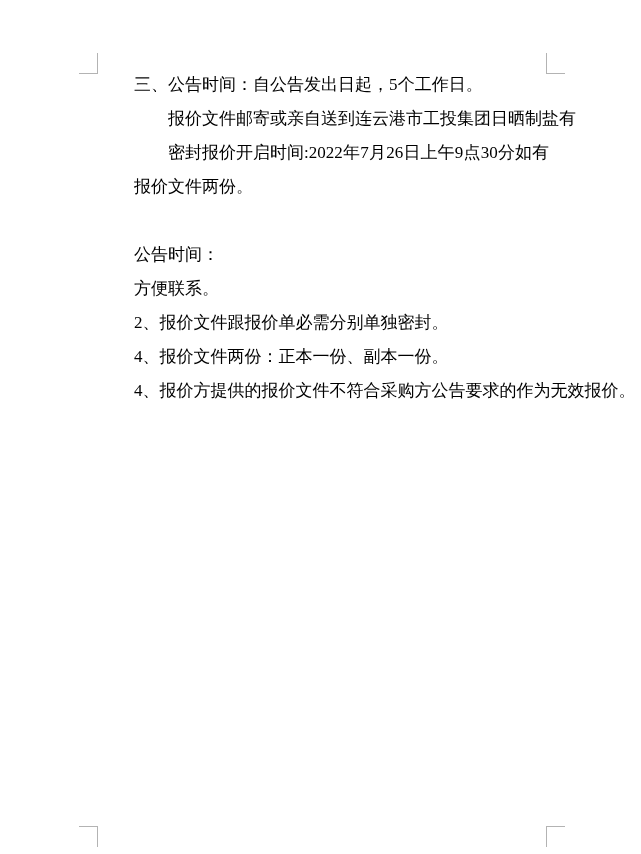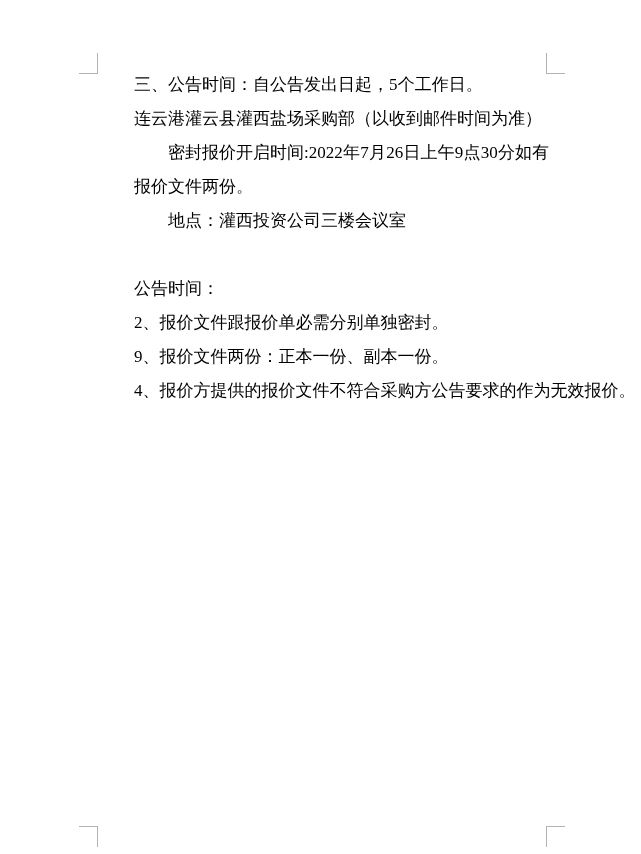--- a/index.html
+++ b/index.html
@@ -49,24 +49,24 @@
 
 <div class="page">
 
   <div class="crop-mark crop-tl"></div>
   <div class="crop-mark crop-tr"></div>
   <div class="crop-mark crop-bl"></div>
   <div class="crop-mark crop-br"></div>
 
   <div class="content">
     <div class="line">三、公告时间：自公告发出日起，5 个工作日。</div>
-    <div class="line">连云港灌云县灌西盐场采购部（以收到邮件时间为准）</div>
+    <div class="line indent">报价文件邮寄或亲自送到连云港市工投集团日晒制盐有</div>
     <div class="line indent">密封报价开启时间:2022 年 7 月 26 日上午 9 点 30 分如有</div>
     <div class="line">报价文件两份。</div>
-    <div class="line indent">地点：灌西投资公司三楼会议室</div>
     <div class="line"></div>
     <div class="line">公告时间：</div>
+    <div class="line">方便联系。</div>
     <div class="line">2、报价文件跟报价单必需分别单独密封。</div>
-    <div class="line">9、报价文件两份：正本一份、副本一份。</div>
+    <div class="line">4、报价文件两份：正本一份、副本一份。</div>
     <div class="line">4、报价方提供的报价文件不符合采购方公告要求的作为无效报价。</div>
   </div>
 
 </div>
 
 </body></html>

